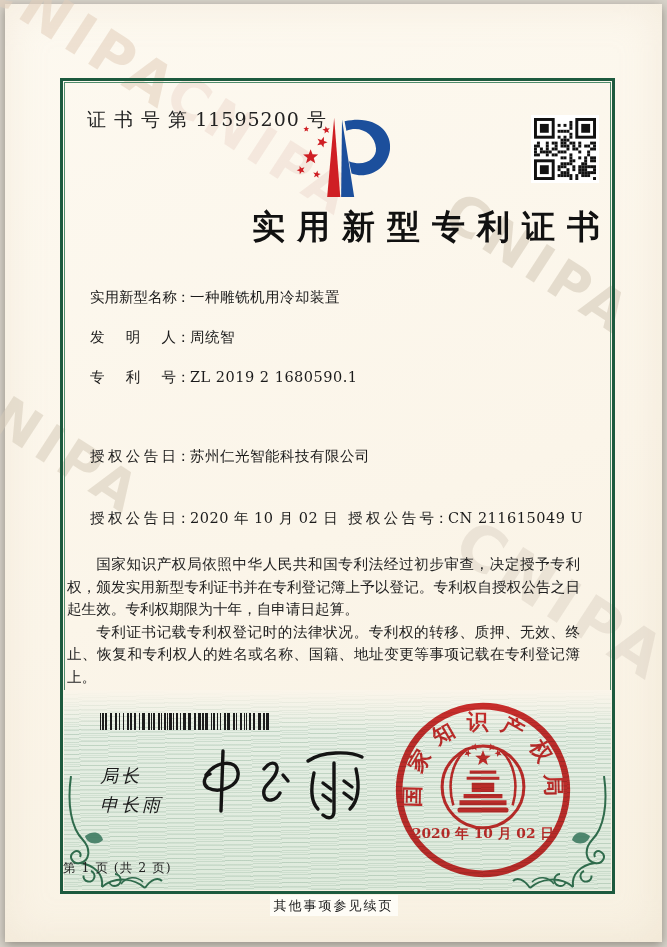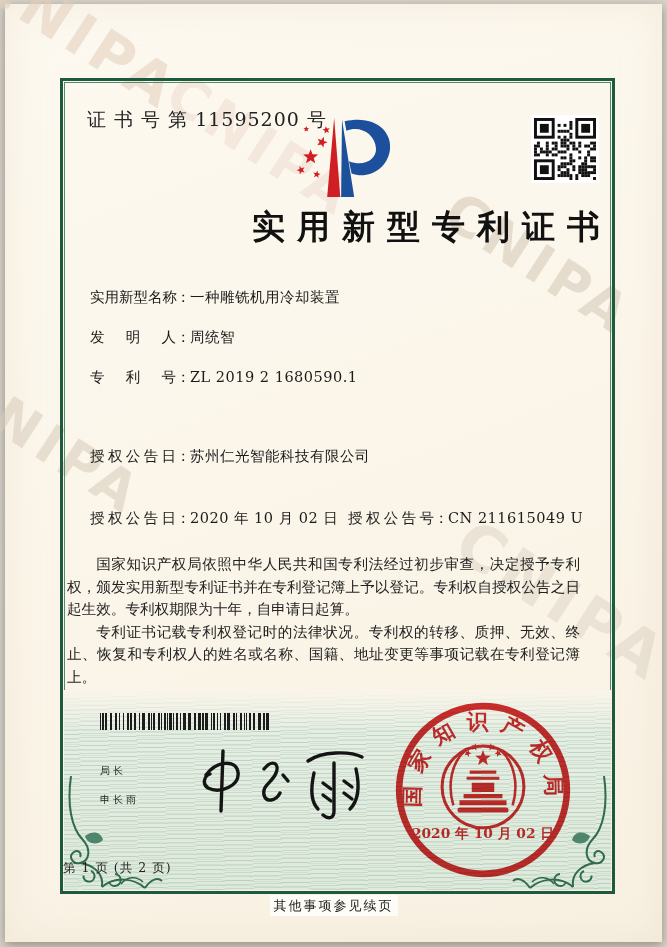--- a/index.html
+++ b/index.html
@@ -54,21 +54,21 @@
   .flabel{display:inline-block;width:86px;text-align:justify;text-align-last:justify;vertical-align:top;}
   .fcolon{display:inline-block;width:14px;}
   .fvalue{letter-spacing:.5px;}
   .grant-right{position:absolute;left:258px;top:0;}
   .paras{
     position:absolute;left:4px;top:472px;width:513px;
     font-size:14.6px;line-height:22.6px;color:#222;text-align:justify;
   }
   .paras p{margin:0;text-indent:2em;}
   .barcode{position:absolute;left:37px;top:632px;width:172px;height:17px;}
-  .officer{position:absolute;left:37px;font-size:10px;color:#1a1a1a;letter-spacing:3px;z-index:5;}
+  .officer{position:absolute;left:37px;font-size:18px;color:#1a1a1a;letter-spacing:3px;z-index:5;font-style:italic;}
   .officer.t{top:683px;} .officer.n{top:712px;}
   .sig{position:absolute;left:127px;top:664px;z-index:5;}
   .seal{position:absolute;left:329px;top:618px;width:182px;height:182px;z-index:6;opacity:.93;mix-blend-mode:multiply;}
   .page-no{position:absolute;left:0;right:0;top:779px;font-size:12.5px;color:#222;letter-spacing:1px;z-index:5;}
   .corner{position:absolute;bottom:0;z-index:4;}
   .corner.bl{left:0;}
   .corner.br{right:0;transform:scaleX(-1);}
   .cont-note{
     position:absolute;left:0;right:0;top:893px;text-align:center;z-index:3;
     font-size:13px;color:#222;letter-spacing:2px;

